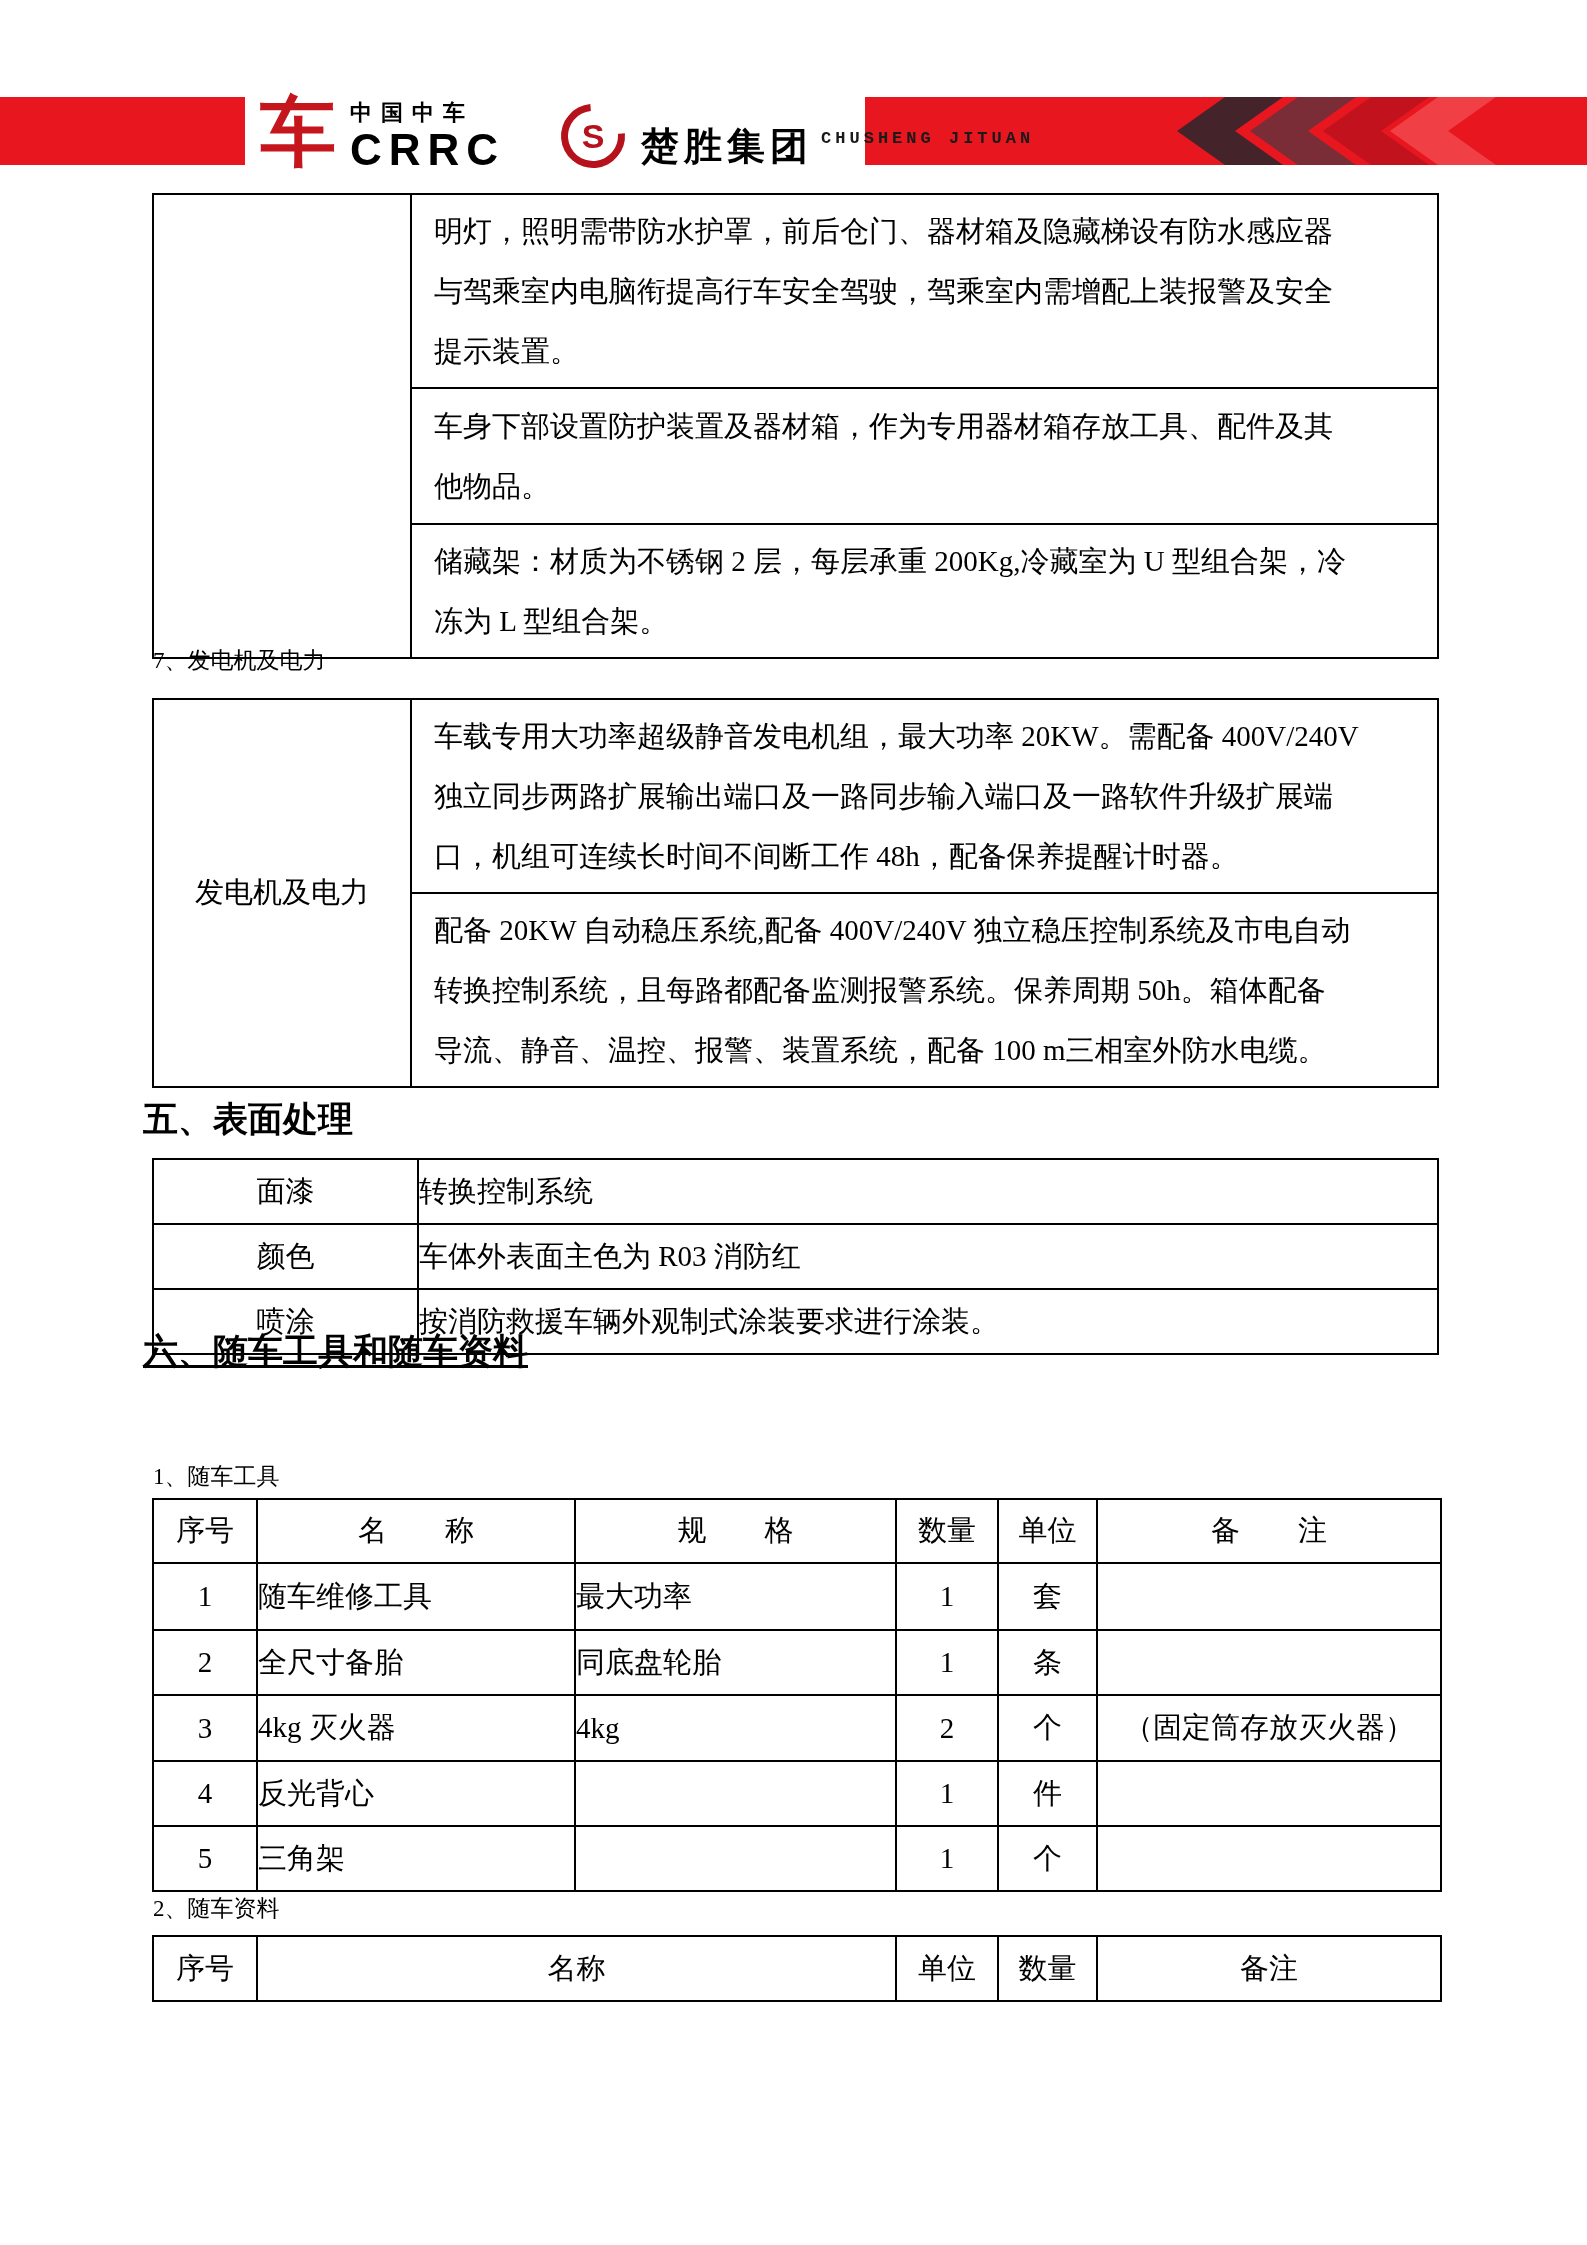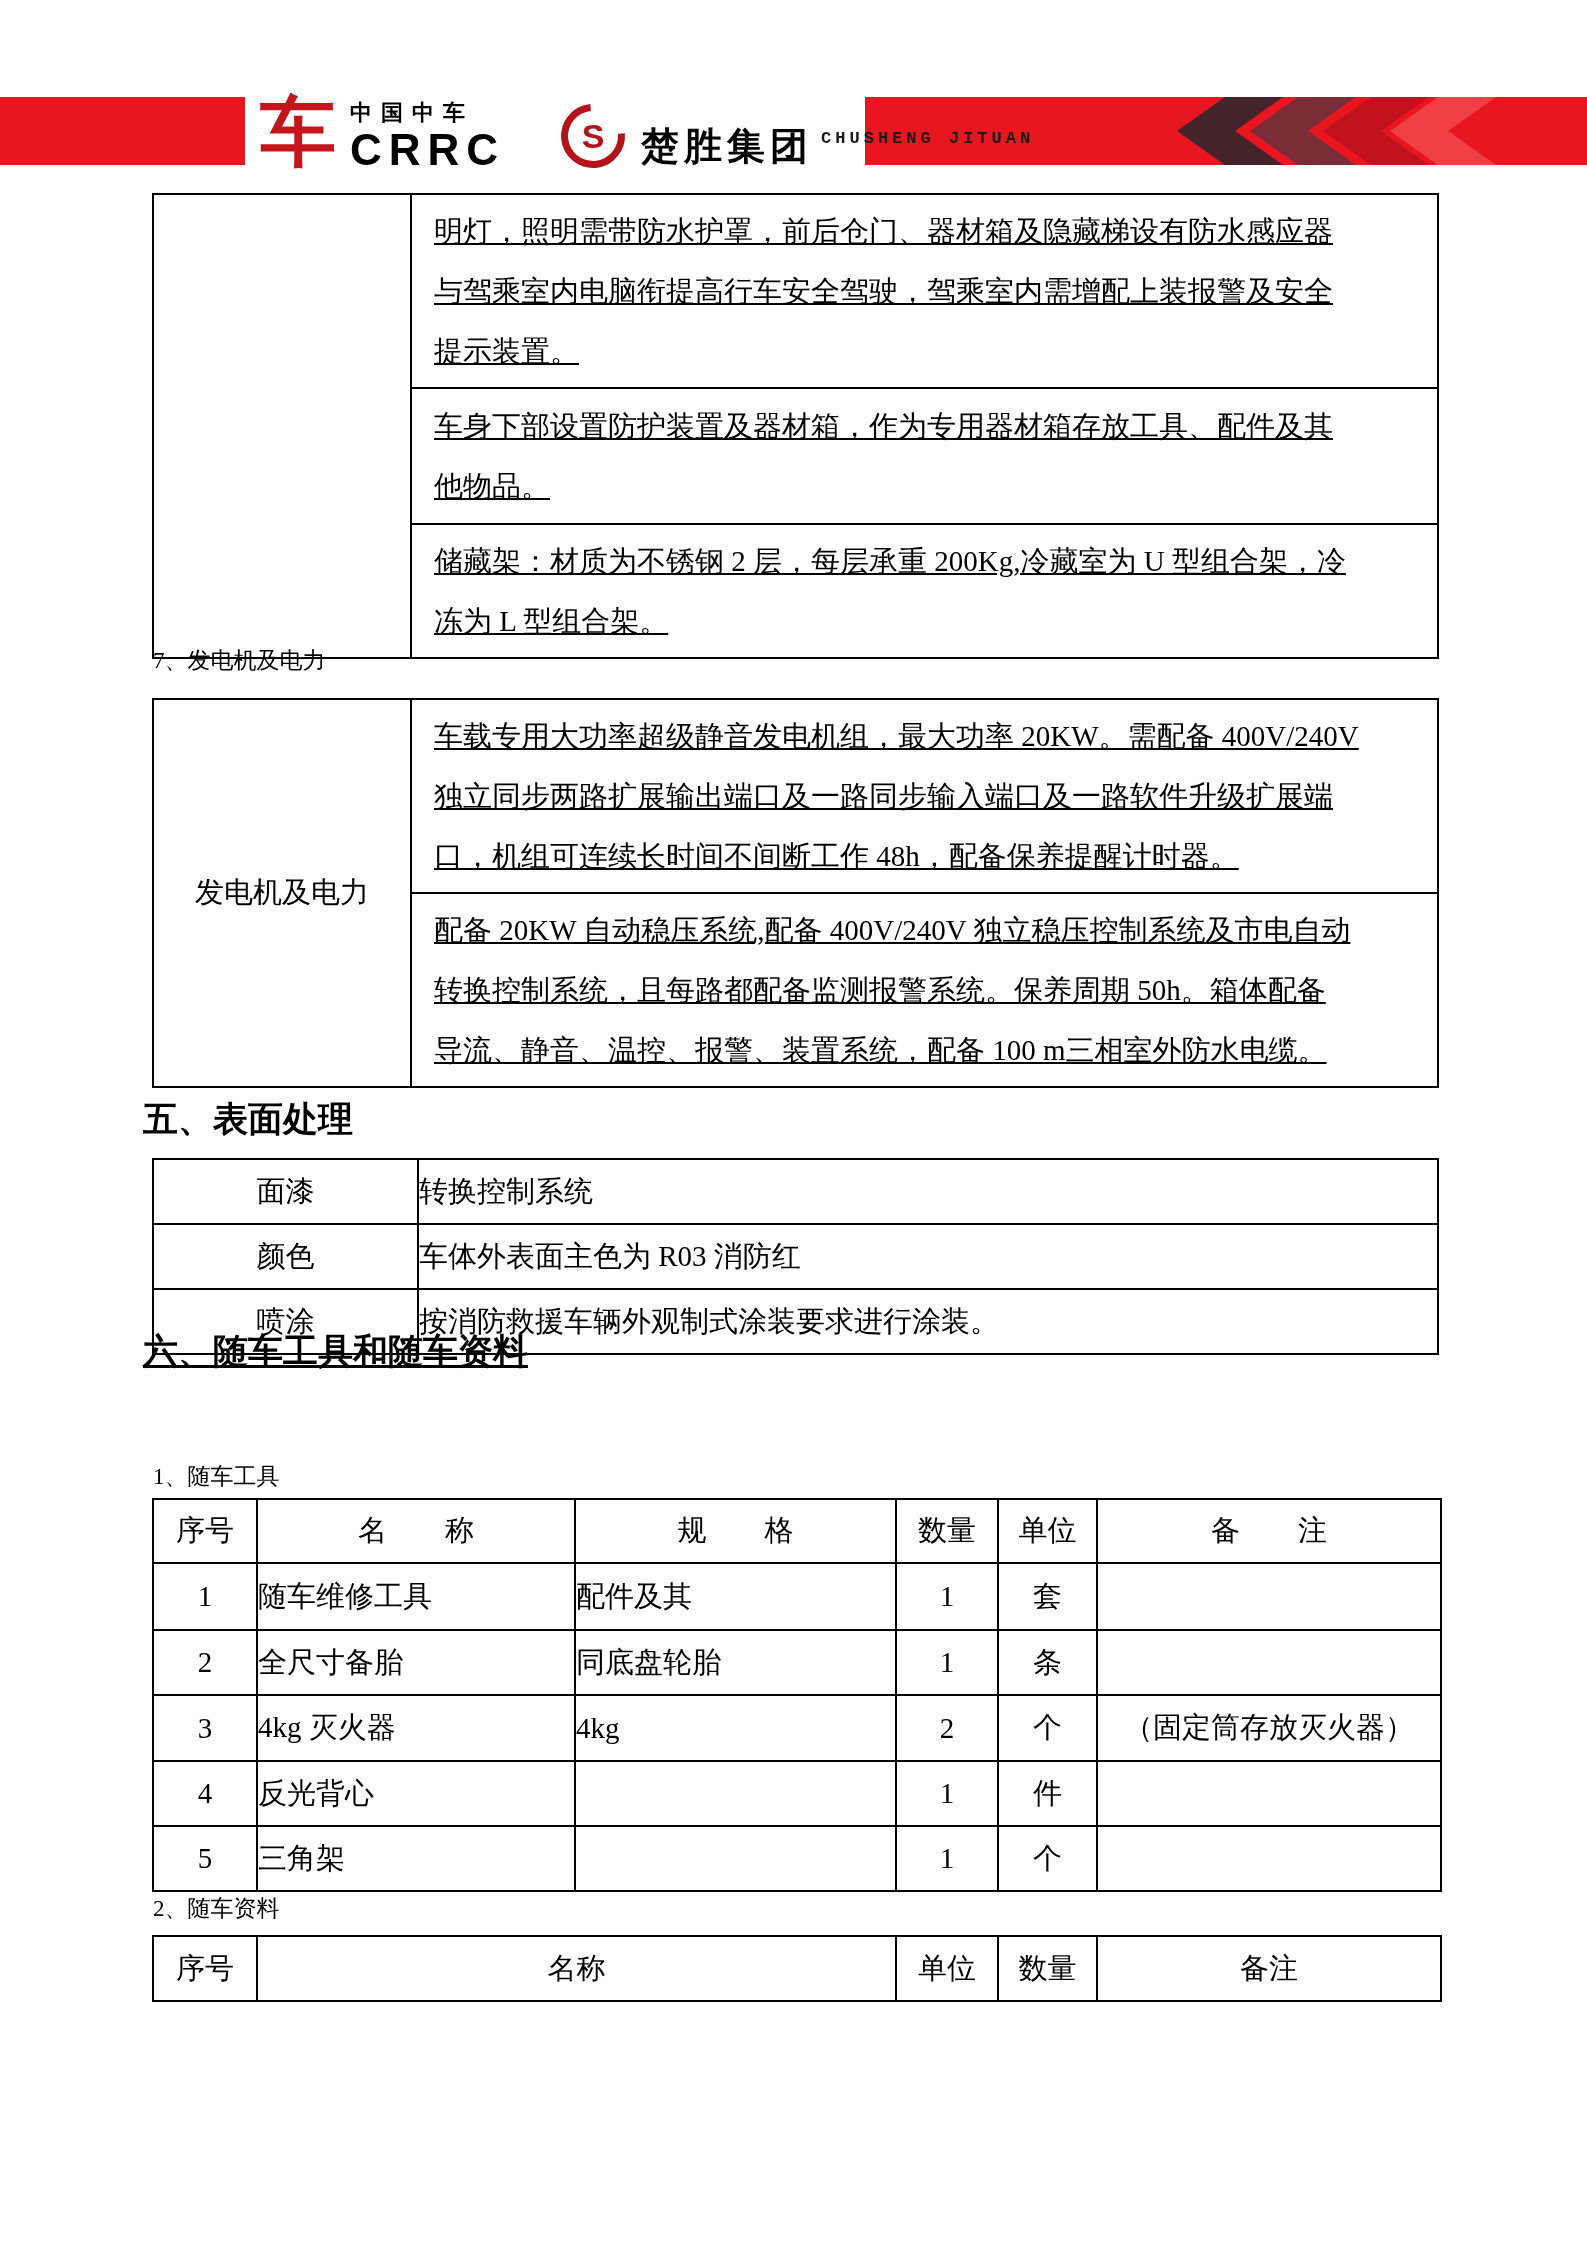--- a/index.html
+++ b/index.html
@@ -23,21 +23,21 @@
   .cs-s{position:absolute;inset:0;display:flex;align-items:center;justify-content:center;
         color:#b5121b;font-family:"Liberation Sans",sans-serif;font-weight:900;font-size:34px;}
   .cs-text{display:flex;flex-direction:row;font-family:Liberation Mono, monospace;gap:8px;}
   .cs-cn{font-size:38px;font-weight:700;letter-spacing:5px;line-height:42px;}
   .cs-en{font-size:17px;font-weight:600;letter-spacing:4px;line-height:22px;color:#1a1a1a;}
   
   table.doc{position:absolute;border-collapse:collapse;table-layout:fixed;}
   table.doc td{border:2px solid #000;font-size:29px;vertical-align:middle;padding:0;}
   td.lbl{text-align:center;}
   td.txt{text-align:justify;}
-  .para{white-space:pre-line;line-height:60px;padding:6px 26px 6px 22px;text-decoration:underline;}
+  .para{white-space:pre-line;line-height:60px;padding:6px 26px 6px 22px;}
   td.cellc{text-align:center;}
   td.celll{text-align:left;padding-left:28px;}
   td.remark{text-align:center;font-size:24px;}
   
   .h-num{position:absolute;left:153px;font-size:23px;}
   .h-big{position:absolute;left:143px;font-size:35px;font-weight:bold;}
   .footer{position:absolute;left:0;width:100%;text-align:center;font-size:21px;font-weight:bold;}
 </style>
 </head>
 <body>
@@ -162,21 +162,21 @@
       <td class="cellc" style="height:62px;">序号</td>
       <td class="cellc">名　　称</td>
       <td class="cellc">规　　格</td>
       <td class="cellc">数量</td>
       <td class="cellc">单位</td>
       <td class="cellc">备　　注</td>
     </tr>
     <tr>
       <td class="cellc" style="height:65px;">1</td>
       <td class="celll">随车维修工具</td>
-      <td class="celll">配件及其</td>
+      <td class="celll">最大功率</td>
       <td class="cellc">1</td>
       <td class="cellc">套</td>
       <td class="remark"></td>
     </tr>
     <tr>
       <td class="cellc" style="height:63px;">2</td>
       <td class="celll">全尺寸备胎</td>
       <td class="celll">同底盘轮胎</td>
       <td class="cellc">1</td>
       <td class="cellc">条</td>

